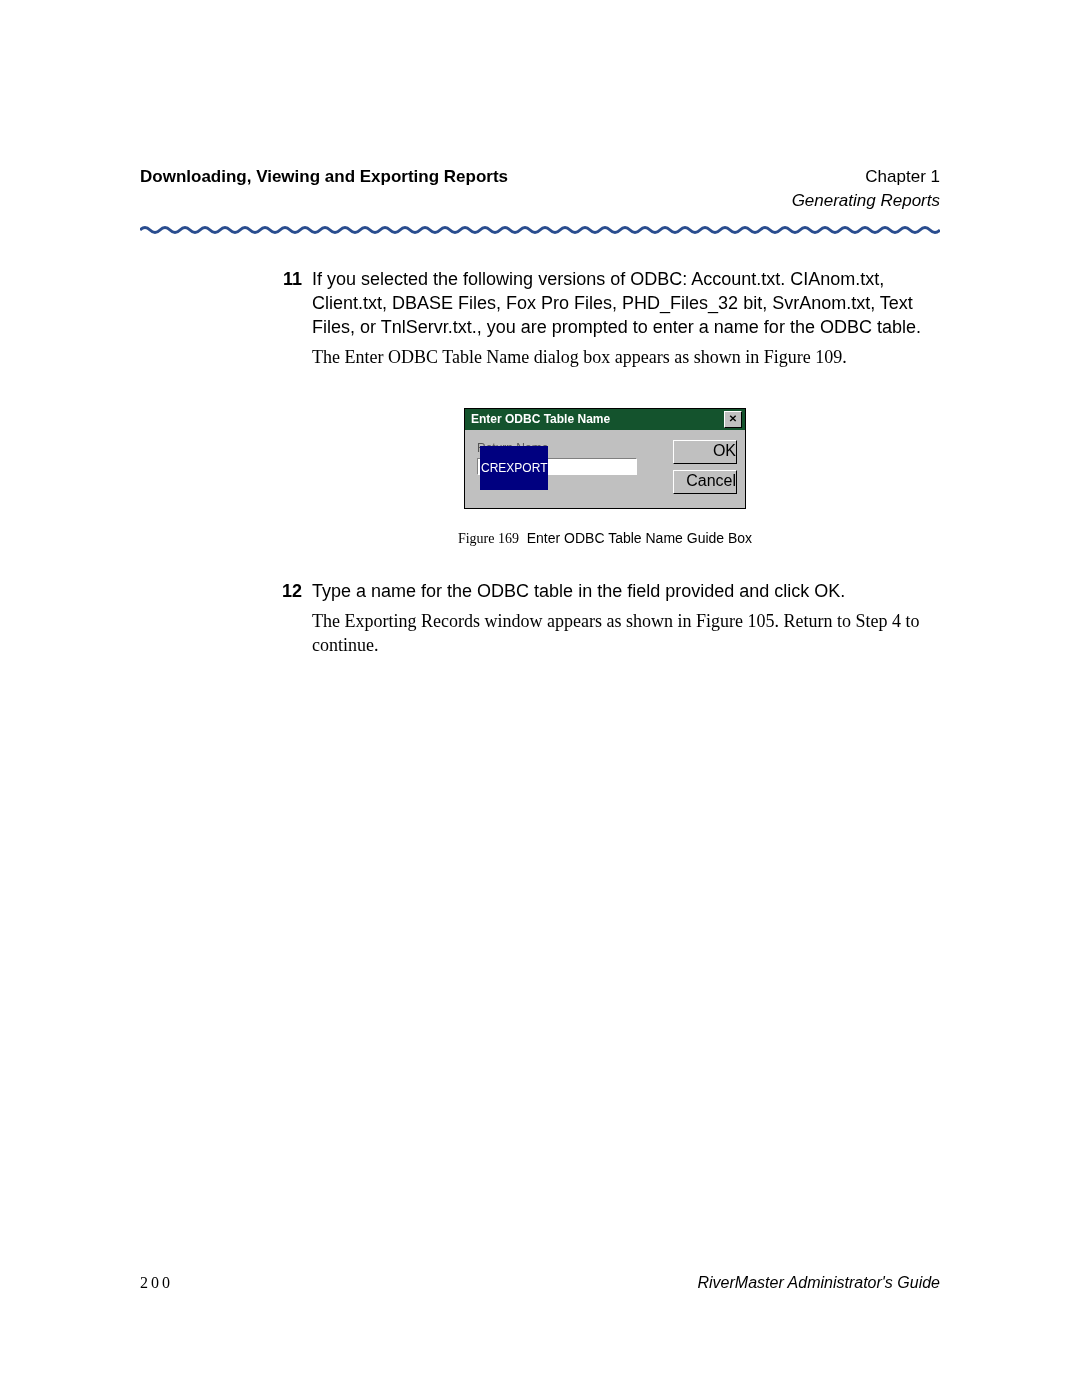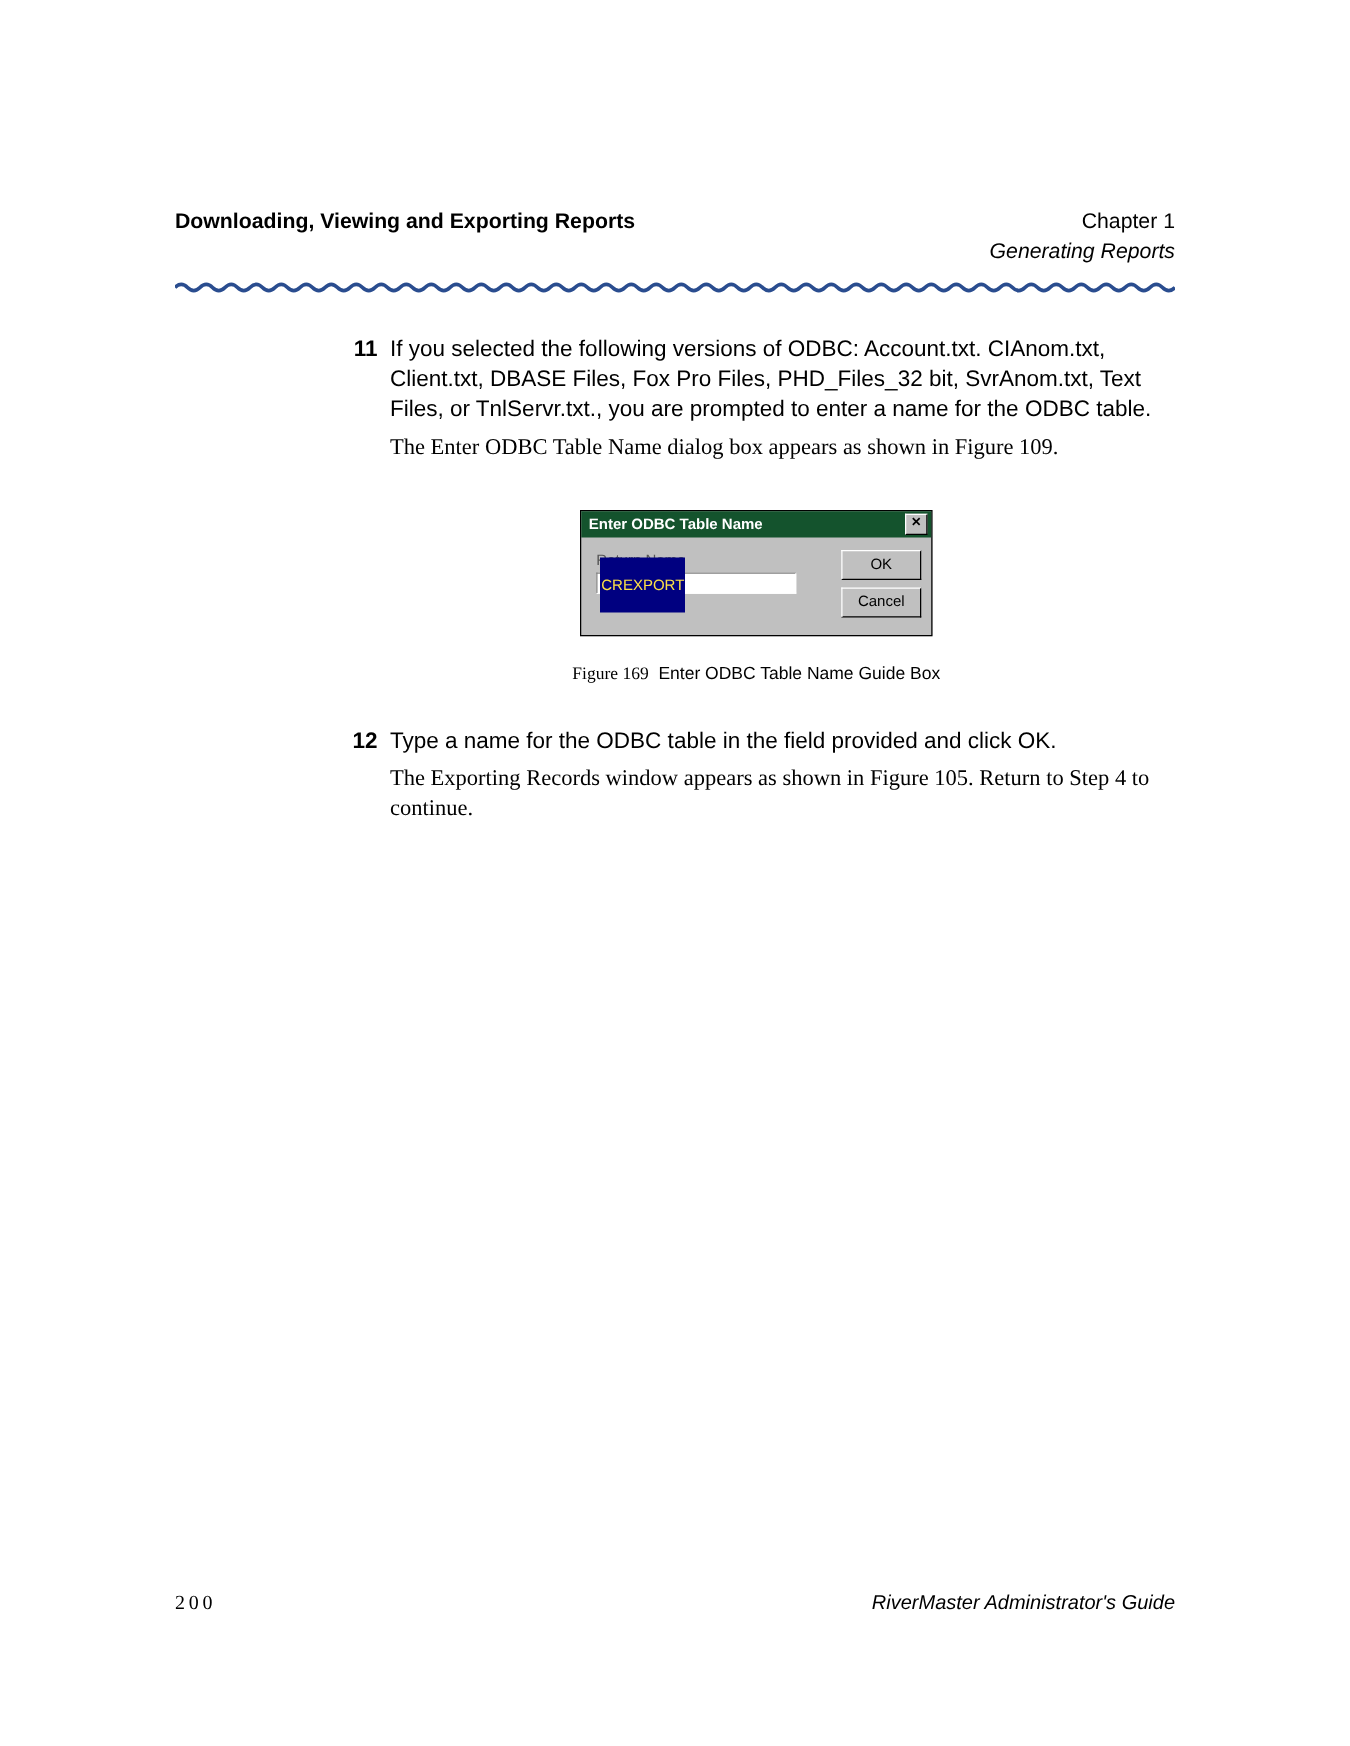--- a/index.html
+++ b/index.html
@@ -131,38 +131,38 @@
     border-right: 1px solid #fff;
     border-bottom: 1px solid #fff;
     padding: 1px 2px;
     font-family: Tahoma, Arial, sans-serif;
     font-size: 12px;
     height: 17px;
     box-sizing: border-box;
   }
   .field-input span {
     background: #000080;
-    color: #fde047;
+    color: #ffffff;
     padding: 15px 1px;
   }
   .btn-col {
     display: flex;
     flex-direction: column;
     gap: 6px;
   }
   .win-btn {
     width: 62px;
     height: 22px;
     background: #c0c0c0;
     border-top: 1px solid #fff;
     border-left: 1px solid #fff;
     border-right: 1px solid #000;
     border-bottom: 1px solid #000;
-    text-align: center;
-    font-size: 12px;
+    text-align: right;
+    font-size: 16px;
     line-height: 20px;
     color: #000;
   }
   .figure-caption {
     text-align: center;
     font-size: 14px;
     margin: 14px 0 30px 0;
   }
   .figure-caption .fignum {
     font-family: Georgia, 'Times New Roman', serif;

